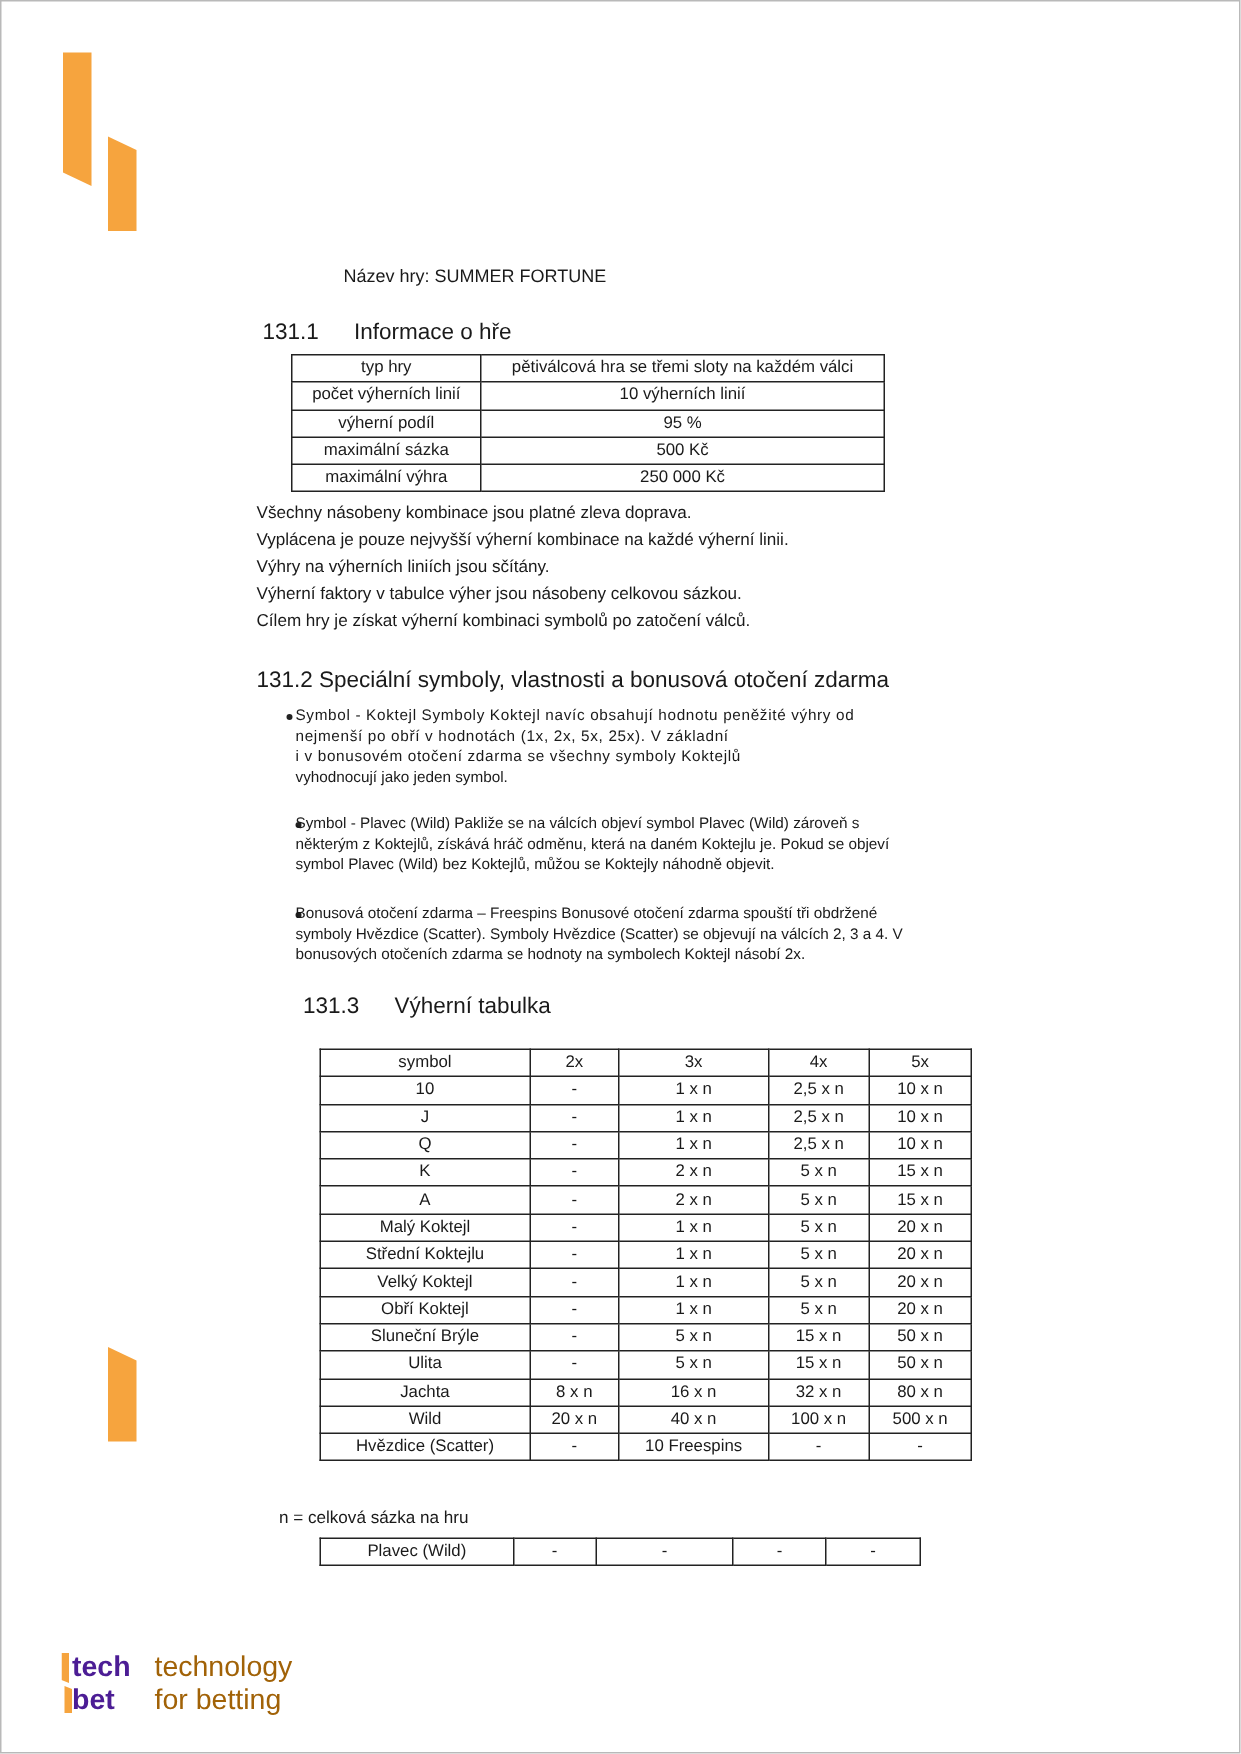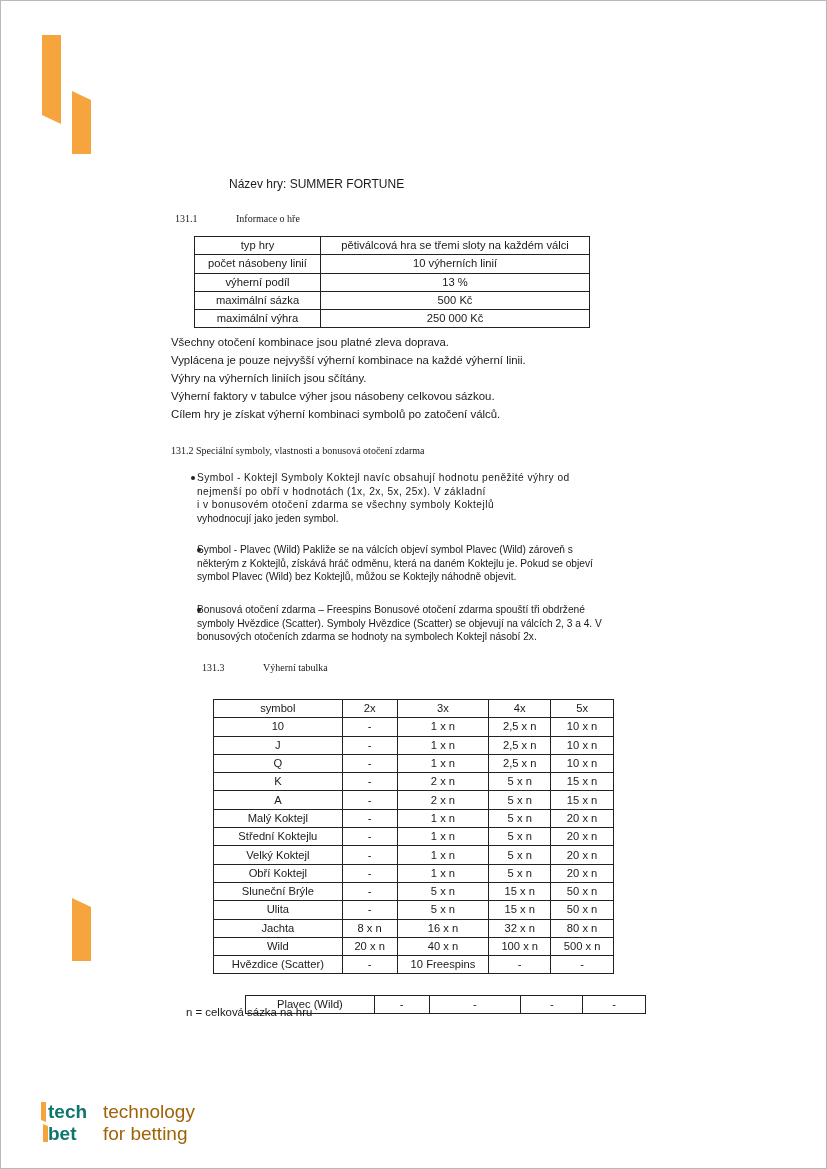--- a/index.html
+++ b/index.html
@@ -3,31 +3,31 @@
 <meta charset="utf-8">
 <style>
   html, body { margin: 0; padding: 0; background: #ffffff; }
   body { width: 827px; height: 1169px; position: relative; overflow: hidden;
          font-family: "Liberation Sans", sans-serif; color: #1a1a1a; }
   .page { position: absolute; left: 0; top: 0; width: 825px; height: 1167px;
           border: 1px solid #b9b9b9; background: #fff; }
   .abs { position: absolute; }
   .deco { position: absolute; }
   .title { left: 228px; top: 176px; font-size: 12px; white-space: nowrap; }
-  .h2 { font-size: 10px; white-space: nowrap; font-family: Liberation Serif, serif; }
+  .h2 { font-size: 15px; white-space: nowrap; }
   .para { font-size: 11.4px; white-space: nowrap; line-height: 18px; }
   table { border-collapse: collapse; position: absolute; font-size: 11.2px; }
   td { border: 1px solid #222; text-align: center; padding: 0; height: 17.3px; line-height: 17px; white-space: nowrap; }
   .bullets { position: absolute; left: 190px; font-size: 10.2px; line-height: 13.6px; }
   .bullet { position: absolute; white-space: nowrap; }
   .bullet .dot { position: absolute; left: 0; top: 5px; width: 4px; height: 4px; border-radius: 50%; background: #222; }
   .bullet .text { position: absolute; left: 6px; top: 0; }
   .spaced { letter-spacing: 0.45px; }
   .footer-logo { position: absolute; left: 40px; top: 1100px; }
-  .footer-logo .tech { position: absolute; left: 7px; top: 0; font-size: 19px; font-weight: bold; color: #0f766e; line-height: 22px; }
+  .footer-logo .tech { position: absolute; left: 7px; top: 0; font-size: 19px; font-weight: bold; color: #4c1d95; line-height: 22px; }
   .footer-logo .tag { position: absolute; left: 62px; top: 0; font-size: 19px; color: #a16207; line-height: 22px; white-space: nowrap; }
 </style>
 </head>
 <body>
 
 <div class="page">
 
   <svg class="deco" style="left:40px;top:33px" width="52" height="122" viewBox="0 0 52 122">
     <polygon points="1,1 20,1 20,90 1,81" fill="#f6a43e"></polygon>
     <polygon points="31,57 50,66 50,120 31,120" fill="#f6a43e"></polygon>
@@ -48,40 +48,40 @@
     <colgroup>
         <col style="width:143px">
         <col style="width:295px">
       </colgroup>
     <tbody>
       <tr>
         <td>typ hry</td>
         <td>pětiválcová hra se třemi sloty na každém válci</td>
       </tr>
       <tr>
-        <td>počet násobeny linií</td>
+        <td>počet výherních linií</td>
         <td>10 výherních linií</td>
       </tr>
       <tr>
         <td>výherní podíl</td>
-        <td>13 %</td>
+        <td>95 %</td>
       </tr>
       <tr>
         <td>maximální sázka</td>
         <td>500 Kč</td>
       </tr>
       <tr>
         <td>maximální výhra</td>
         <td>250 000 Kč</td>
       </tr>
     </tbody>
   </table>
 
   <div class="abs para" style="left:170px;top:332px;">
-    <div>Všechny otočení kombinace jsou platné zleva doprava.</div>
+    <div>Všechny násobeny kombinace jsou platné zleva doprava.</div>
     <div>Vyplácena je pouze nejvyšší výherní kombinace na každé výherní linii.</div>
     <div>Výhry na výherních liniích jsou sčítány.</div>
     <div>Výherní faktory v tabulce výher jsou násobeny celkovou sázkou.</div>
     <div>Cílem hry je získat výherní kombinaci symbolů po zatočení válců.</div>
   </div>
 
   <div class="abs h2" style="left:170px;top:444px;">131.2 Speciální symboly, vlastnosti a bonusová otočení zdarma</div>
 
   <div class="bullets" style="top:470px;">
     <div class="bullet" style="top:0;">
@@ -109,21 +109,21 @@
         <div>bonusových otočeních zdarma se hodnoty na symbolech Koktejl násobí 2x.</div>
       </div>
     </div>
   </div>
 
   <div class="abs h2" style="left:201px;top:661px;">
     <span>131.3</span>
     <span style="position:absolute;left:61px;">Výherní tabulka</span>
   </div>
 
-  <table style="left:212px;top:698px;width:401px;">
+  <table style="left:212px;top:698px;width:435px;">
     <colgroup>
       <col style="width:129px">
         <col style="width:55px">
         <col style="width:92px">
         <col style="width:62px">
         <col style="width:63px">
     </colgroup>
     <tbody id="paytable-body">
       <tr>
         <td>symbol</td>
@@ -226,21 +226,21 @@
         <tr>
           <td>Hvězdice (Scatter)</td>
           <td>-</td>
           <td>10 Freespins</td>
           <td>-</td>
           <td>-</td>
         </tr>
       </tbody>
   </table>
 
-  <table style="left:212px;top:994px;width:401px;margin-left:32px;">
+  <table style="left:212px;top:1024px;width:401px;">
     <colgroup>
       <col style="width:129px">
         <col style="width:55px">
         <col style="width:92px">
         <col style="width:62px">
         <col style="width:63px">
     </colgroup>
     <tbody>
       <tr>
         <td>Plavec (Wild)</td>

